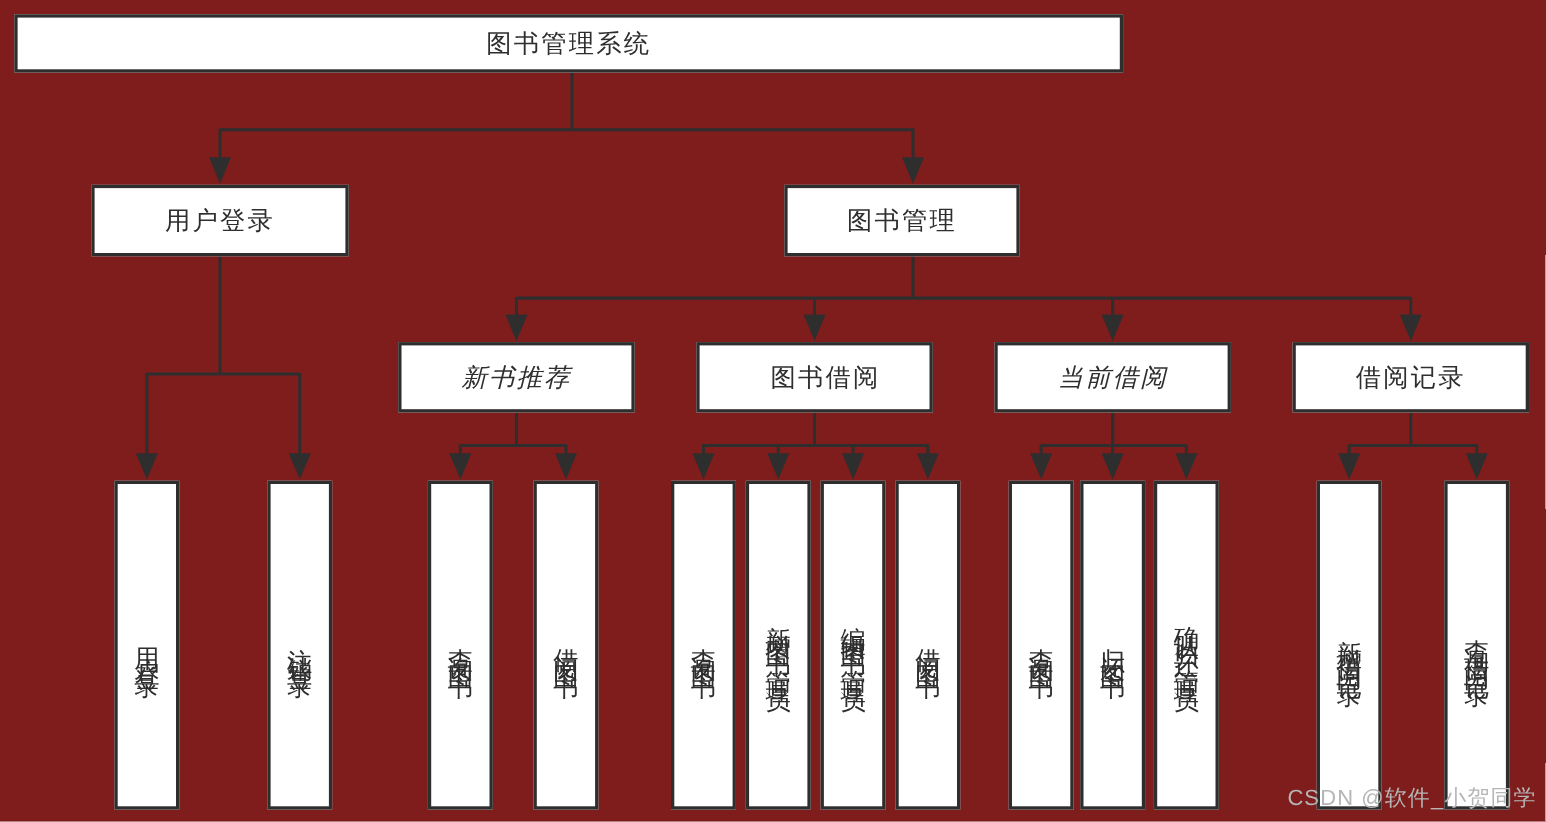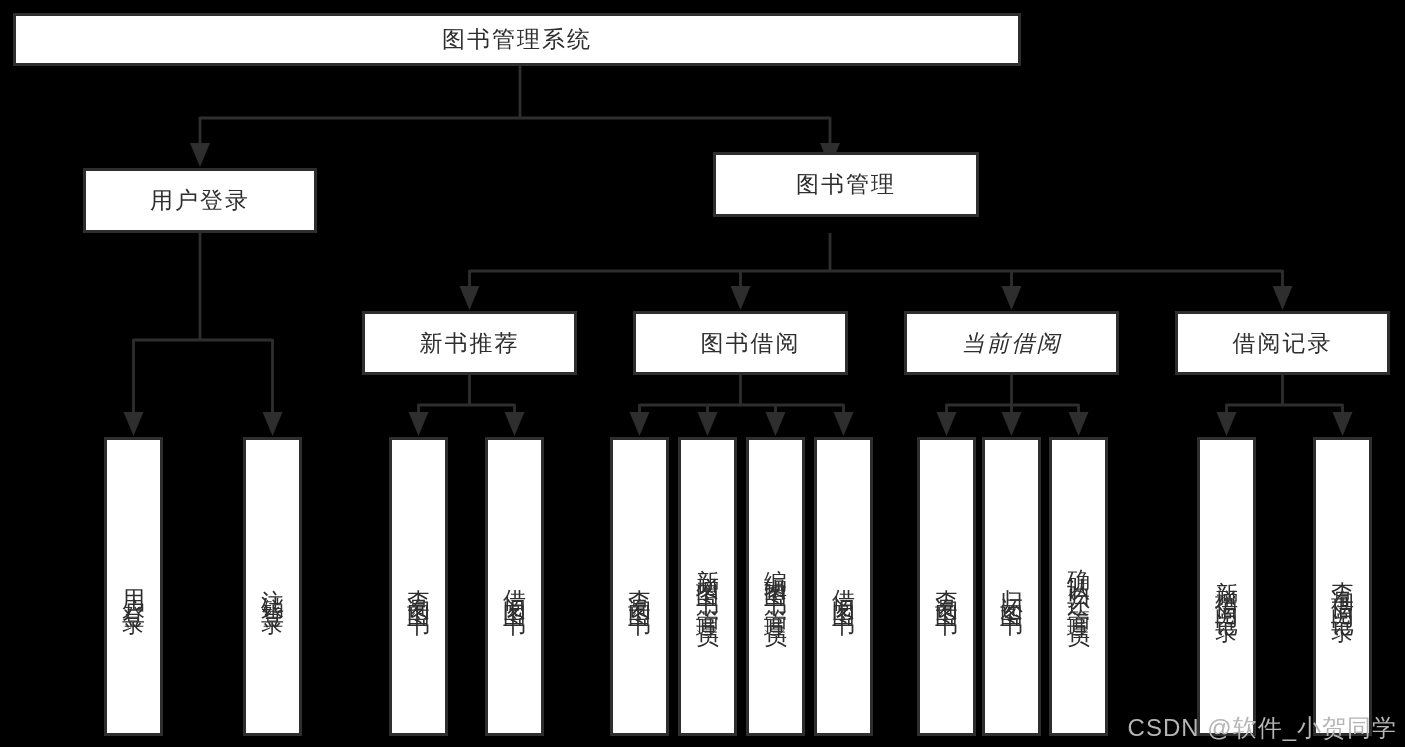--- a/index.html
+++ b/index.html
@@ -4,21 +4,21 @@
 <style>
   html, body {
     margin: 0;
     padding: 0;
     background: #ffffff;
   }
   #stage {
     position: relative;
     width: 1405px;
     height: 747px;
-    background: #000000;
+    background: #7f1d1d;
     font-family: "Liberation Sans", "DejaVu Sans", sans-serif;
     overflow: hidden;
   }
   #connectors {
     position: absolute;
     left: 0;
     top: 0;
     width: 1405px;
     height: 747px;
   }
@@ -41,21 +41,21 @@
     text-orientation: mixed;
     letter-spacing: 8px;
     font-size: 23px;
     white-space: normal;
     line-height: 1;
   }
   #watermark {
     position: absolute;
     top: 712px;
     right: 8px;
-    font-size: 24px;
+    font-size: 20px;
     letter-spacing: 1px;
     color: #b5b5b5;
     white-space: nowrap;
     z-index: 5;
   }
 </style>
 </head>
 <body>
 
 <div id="stage">
@@ -129,23 +129,23 @@
       <polygon points="1068.5,412 1088.5,412 1078.5,436"></polygon>
 
       <polygon points="1216.5,412 1236.5,412 1226.5,436"></polygon>
       <polygon points="1332.5,412 1352.5,412 1342.5,436"></polygon>
     </g>
   </svg>
 
   <div class="node" style="left:13px; top:13px; width:1008px; height:53px;">图书管理系统</div>
 
   <div class="node" style="left:83px; top:168px; width:234px; height:65px;">用户登录</div>
-  <div class="node" style="left:713px; top:152px; width:266px; height:65px;">图书管理</div>
+  <div class="node" style="left:713px; top:168px; width:214px; height:65px;">图书管理</div>
 
-  <div class="node" style="left:362px; top:311px; width:215px; height:64px;">新书推荐</div>
+  <div class="node" style="left:362px; top:311px; width:215px; height:64px;font-style:italic;">新书推荐</div>
   <div class="node" style="left:633px; top:311px; width:215px; height:64px;padding-left:20px;">图书借阅</div>
   <div class="node" style="left:904px; top:311px; width:215px; height:64px;font-style:italic;">当前借阅</div>
   <div class="node" style="left:1175px; top:311px; width:215px; height:64px;">借阅记录</div>
 
   <div class="node vertical" style="left:104px; top:437px; width:59px; height:299px;">用户登录</div>
   <div class="node vertical" style="left:243px; top:437px; width:59px; height:299px;">注销登录</div>
 
   <div class="node vertical" style="left:389px; top:437px; width:59px; height:299px;">查询图书</div>
   <div class="node vertical" style="left:485px; top:437px; width:59px; height:299px;">借阅图书</div>
 

